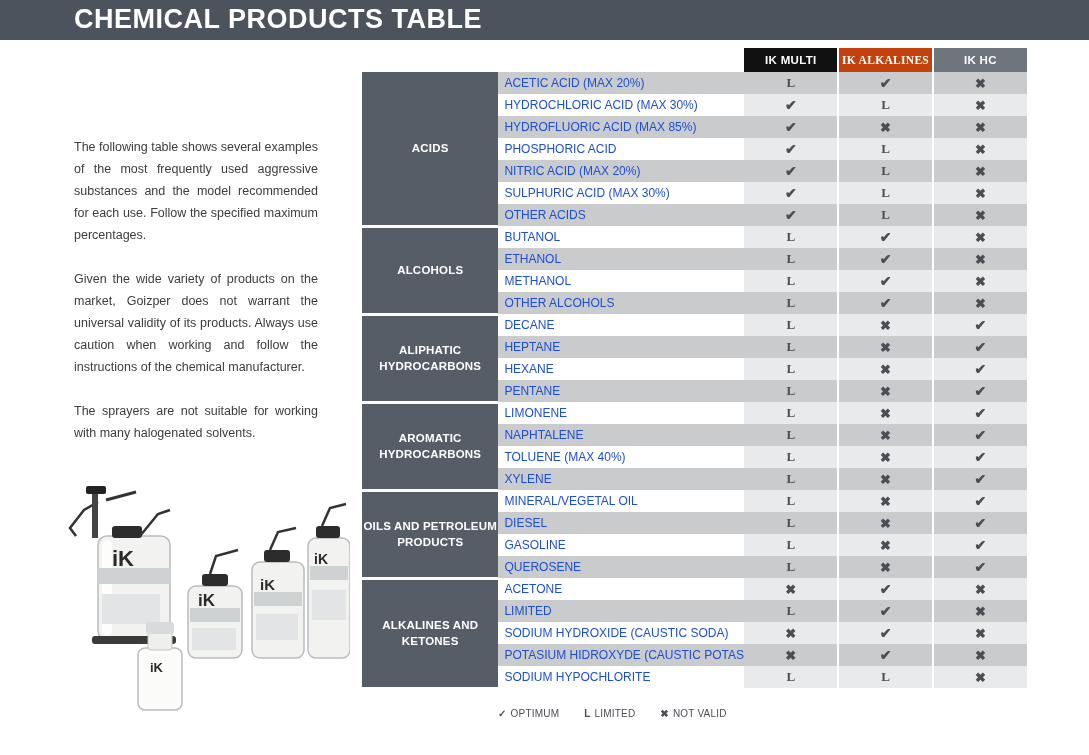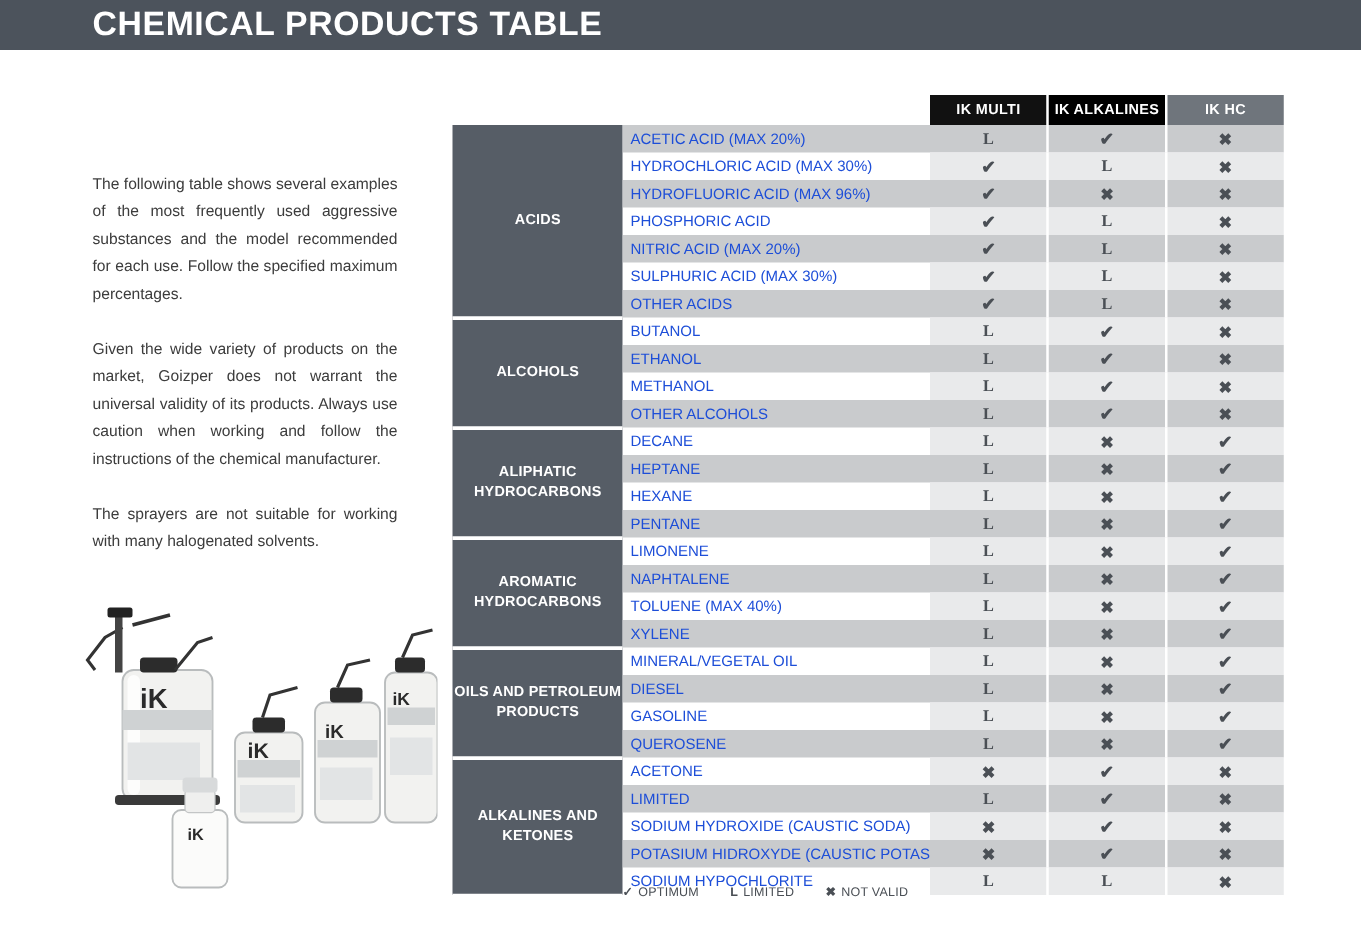--- a/index.html
+++ b/index.html
@@ -32,39 +32,39 @@
     text-align: justify; margin: 0 0 22px 0;
   }
 
   
   .sprayer-art {
     position: absolute; left: 40px; top: 440px; width: 310px; height: 290px;
   }
 
   
   .table-wrap {
-    position: absolute; left: 362px; top: 76px;
+    position: absolute; left: 362px; top: 48px;
     width: 665px;
   }
   table.chem {
     border-collapse: collapse; width: 665px;
     table-layout: fixed;
   }
   table.chem col.catcol  { width: 136px; }
   table.chem col.namecol { width: 245px; }
   table.chem col.valcol  { width: 94px; }
 
   .hdr-blank { background: #ffffff; border: none; }
   th.hdr {
     height: 24px; color: #ffffff; font-size: 11.5px; font-weight: bold;
     letter-spacing: 0.3px; text-align: center; vertical-align: middle;
     border-right: 2px solid #ffffff;
   }
   th.hdr.multi { background: #111111; }
-  th.hdr.alk   { background: #000000; }
+  th.hdr.alk   { background: #c2410c; font-family: Liberation Serif, serif; }
   th.hdr.hc    { background: #6f757c; border-right: none; }
 
   td.cat {
     background: #565d66; color: #ffffff; font-size: 11.5px; font-weight: bold;
     text-align: center; vertical-align: middle; line-height: 16px;
     border-bottom: 3px solid #ffffff;
     letter-spacing: 0.2px;
   }
   td.name {
     font-size: 12px; color: #1d4ed8; height: 22px; padding-left: 6px;
@@ -191,21 +191,21 @@
             <td class="val"><span class="mark-check">✔</span></td>
             <td class="val last"><span class="mark-x">✖</span></td>
           </tr>
           <tr class="even">
             <td class="name">HYDROCHLORIC ACID (MAX  30%)</td>
             <td class="val"><span class="mark-check">✔</span></td>
             <td class="val"><span class="mark-l">L</span></td>
             <td class="val last"><span class="mark-x">✖</span></td>
           </tr>
           <tr class="odd">
-            <td class="name">HYDROFLUORIC ACID (MAX  96%)</td>
+            <td class="name">HYDROFLUORIC ACID (MAX  85%)</td>
             <td class="val"><span class="mark-check">✔</span></td>
             <td class="val"><span class="mark-x">✖</span></td>
             <td class="val last"><span class="mark-x">✖</span></td>
           </tr>
           <tr class="even">
             <td class="name">PHOSPHORIC ACID</td>
             <td class="val"><span class="mark-check">✔</span></td>
             <td class="val"><span class="mark-l">L</span></td>
             <td class="val last"><span class="mark-x">✖</span></td>
           </tr>

